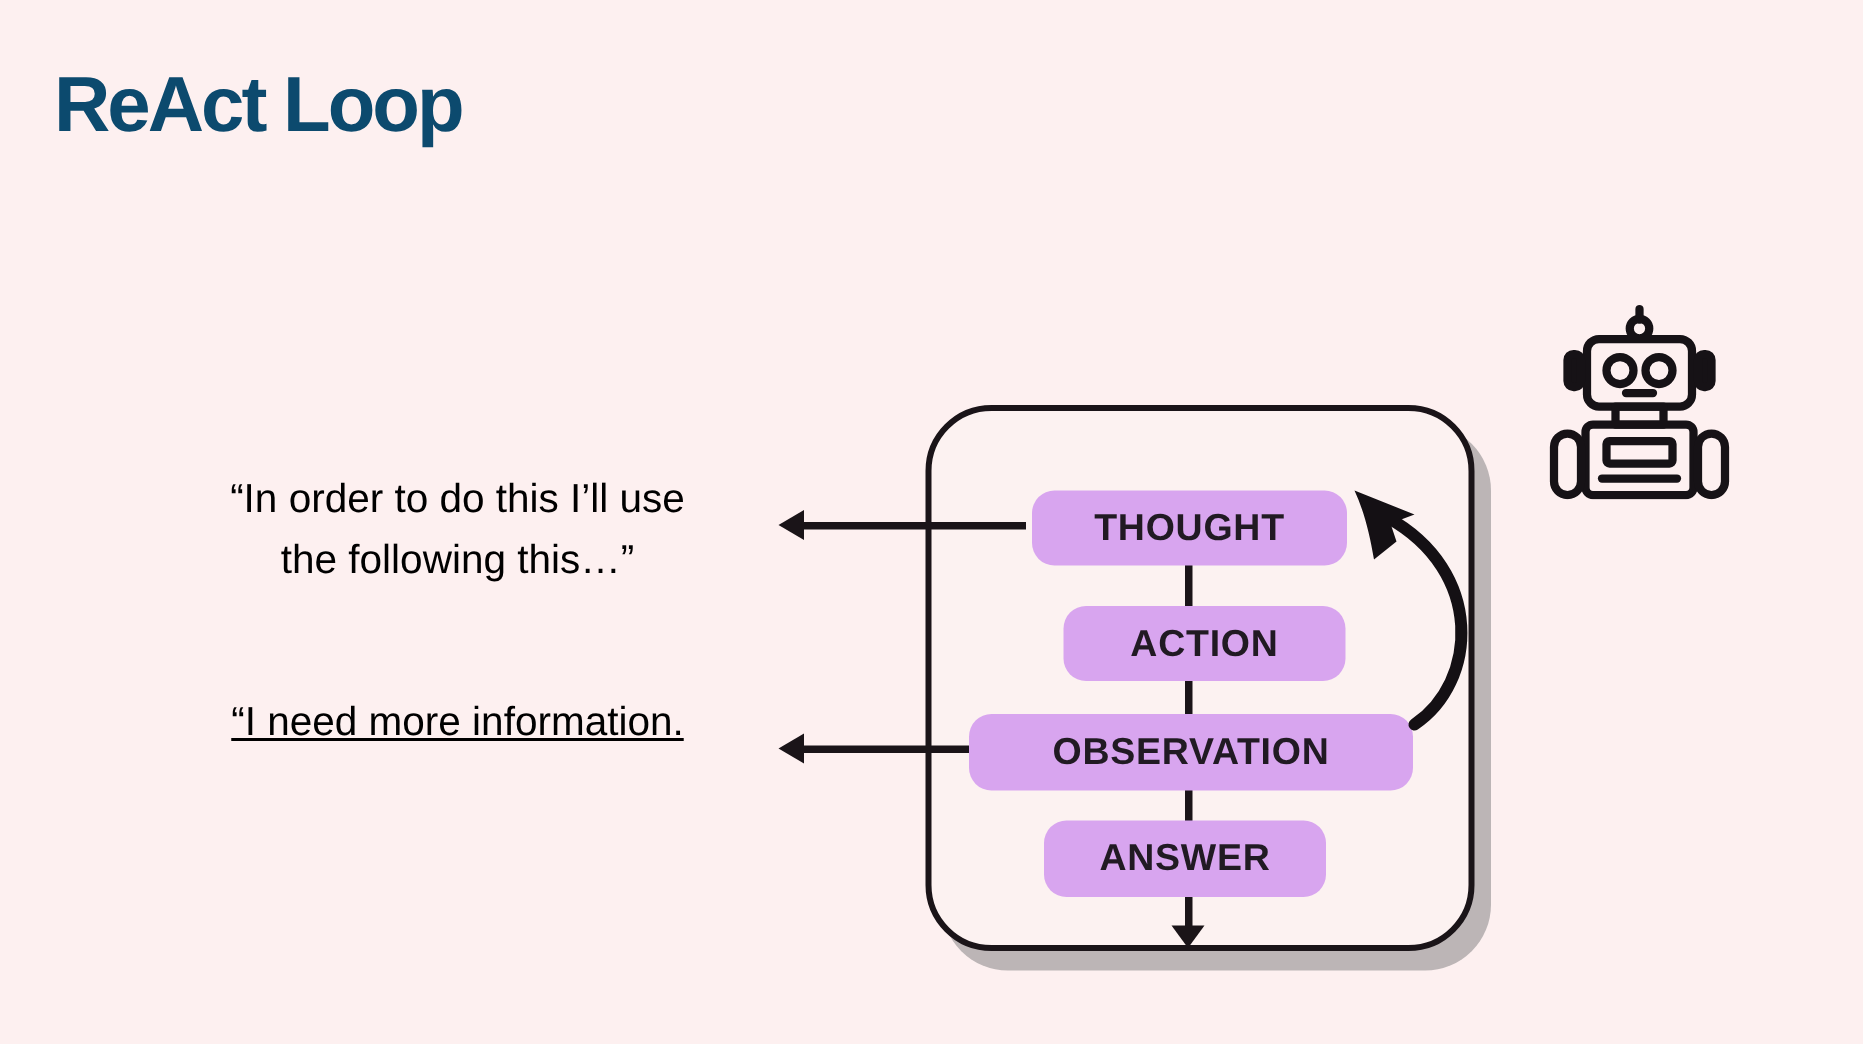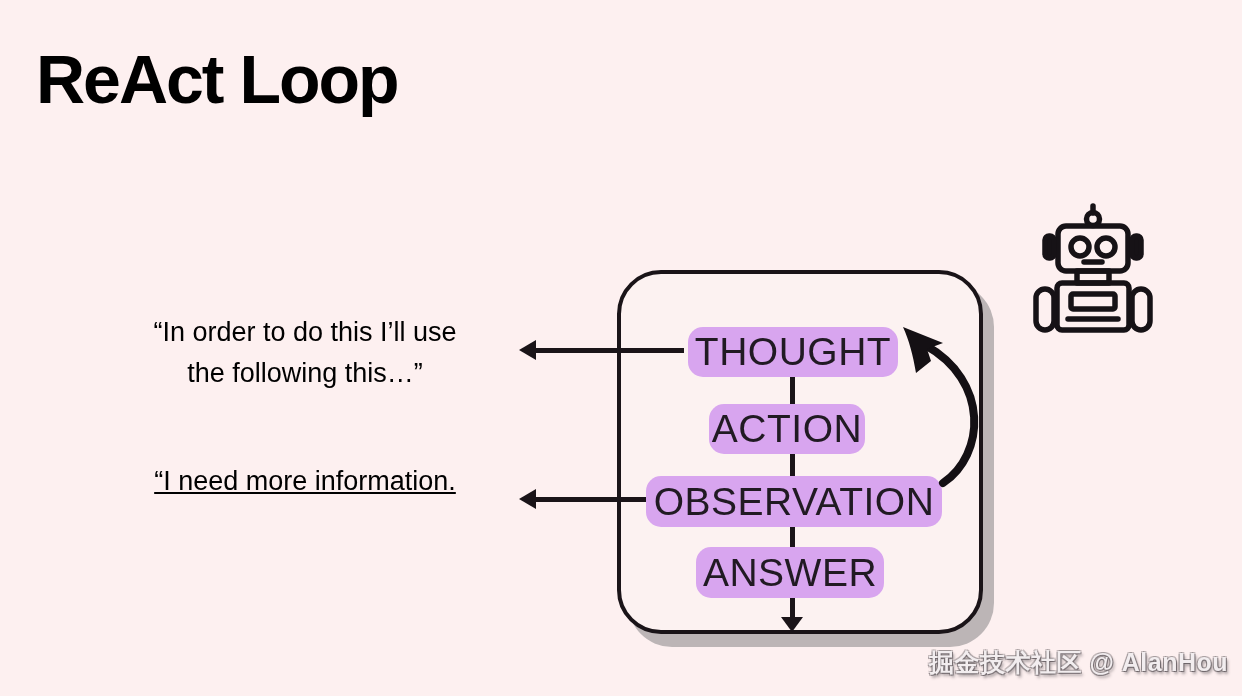--- a/index.html
+++ b/index.html
@@ -10,22 +10,22 @@
     --shadow:#bcb5b6;
   }
   *{margin:0;padding:0;box-sizing:border-box;}
   html,body{width:1242px;height:696px;overflow:hidden;}
   body{font-family:"Liberation Sans","DejaVu Sans",sans-serif;background:var(--bg);}
   .canvas{position:relative;width:1242px;height:696px;background:var(--bg);}
 
   
   .title{
     position:absolute;left:36px;top:40px;
-    font-size:68px;font-weight:900;letter-spacing:-2px;
-    color:#000000;
+    font-size:52px;font-weight:900;letter-spacing:-2px;
+    color:#0c4a6e;
   }
 
   
   .loop-box{
     position:absolute;left:617px;top:270px;width:366px;height:364px;
     border:4px solid var(--ink);border-radius:44px;
     background:#fcf2f1;
     box-shadow:11px 13px 0 var(--shadow);
   }
 
@@ -38,24 +38,24 @@
     position:absolute;left:781px;top:617px;width:0;height:0;z-index:1;
     border-left:11px solid transparent;border-right:11px solid transparent;
     border-top:15px solid var(--ink);
   }
 
   
   .pill{
     position:absolute;z-index:2;
     background:var(--pill);border-radius:15px;
     display:flex;align-items:center;justify-content:center;
-    font-weight:400;font-size:39px;letter-spacing:.5px;color:var(--pill-ink);
+    font-weight:700;font-size:25px;letter-spacing:.5px;color:var(--pill-ink);
   }
   .pill-thought{left:688px;top:327px;width:210px;height:50px;}
-  .pill-action{left:709px;top:404px;width:156px;height:50px;}
+  .pill-action{left:709px;top:404px;width:188px;height:50px;}
   .pill-observation{left:646px;top:476px;width:296px;height:51px;}
   .pill-answer{left:696px;top:547px;width:188px;height:51px;}
 
   
   .h-line{position:absolute;height:5px;background:var(--ink);z-index:3;}
   .h-line.a1{left:534px;top:348px;width:150px;}
   .h-line.a2{left:534px;top:497px;width:112px;}
   .h-head{
     position:absolute;width:0;height:0;z-index:3;
     border-top:10px solid transparent;border-bottom:10px solid transparent;
@@ -147,15 +147,14 @@
   </div>
 
   <div class="quote q1">
     <div>“In order to do this I’ll use</div>
     <div>the following this…”</div>
   </div>
   <div class="quote q2">
     <div>“I need more information.</div>
   </div>
 
-  <div class="watermark">掘金技术社区 @ AlanHou</div>
 
 </div>
 
 </body></html>

